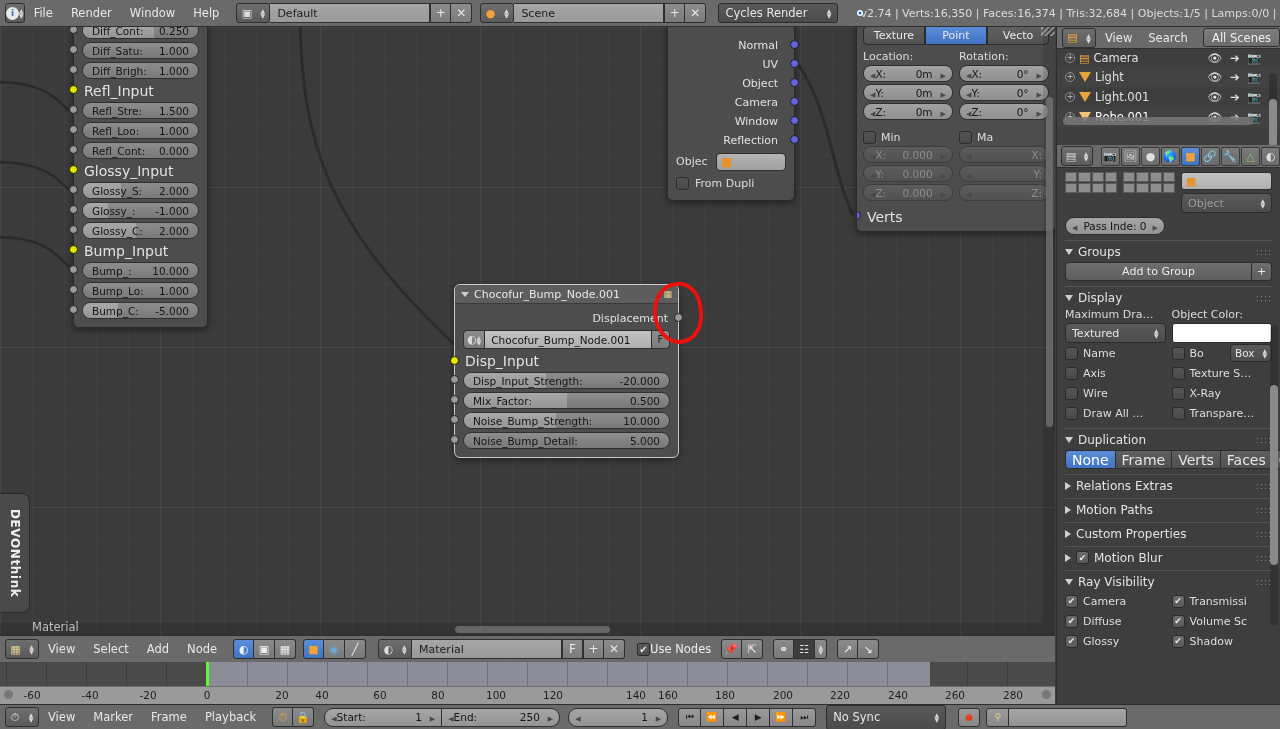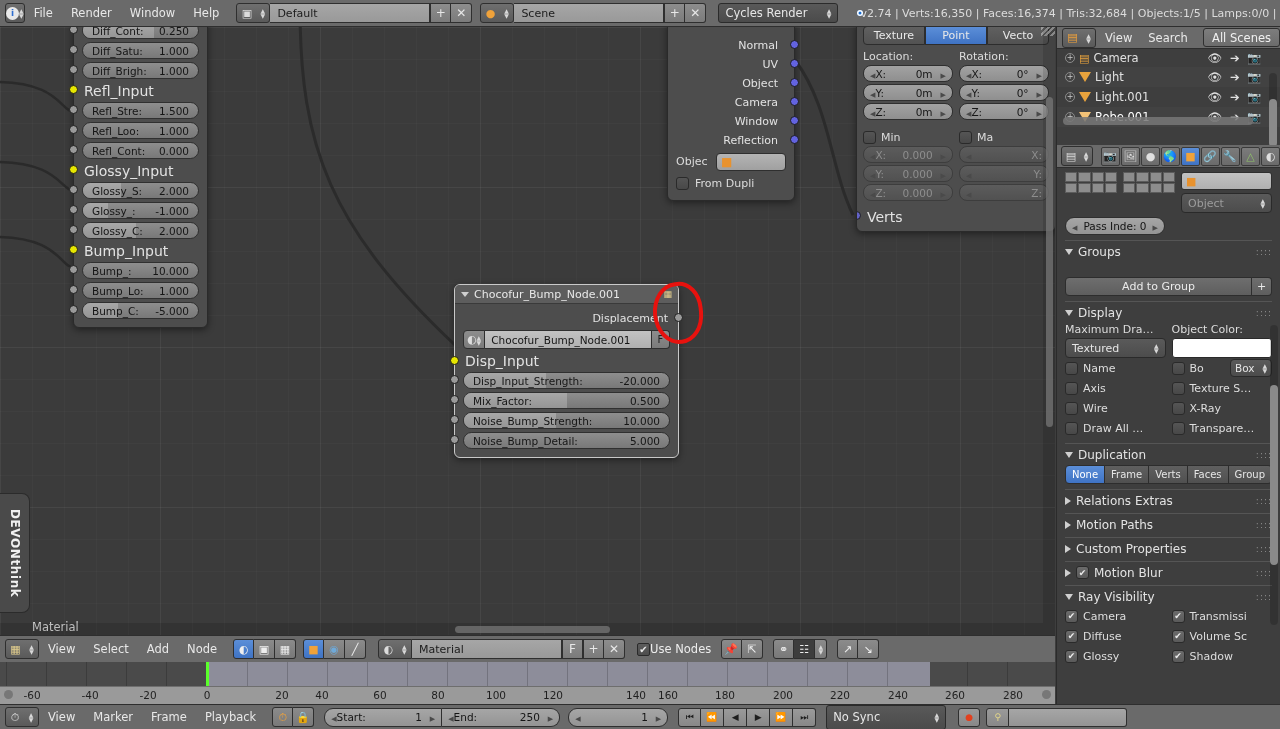--- a/index.html
+++ b/index.html
@@ -344,21 +344,21 @@
     border: 1px solid #2a2a2a;
     display:flex;align-items:center;justify-content:space-between;
     padding: 0 6px; font-size: 11px; color: #e5e5e5;
   }
   .seg { display:flex; }
   .seg > div {
     height: 19px; padding: 0 6px;
     background: linear-gradient(#5f5f5f,#505050);
     border: 1px solid #2d2d2d; border-left: none;
     display:flex;align-items:center;justify-content:center;
-    font-size: 10px; color:#e6e6e6;
+    font-size: 14px; color:#e6e6e6;
   }
   .seg > div:first-child { border-left: 1px solid #2d2d2d; border-radius: 4px 0 0 4px; }
   .seg > div:last-child { border-radius: 0 4px 4px 0; }
   .seg > div.active { background: linear-gradient(#5b8ed8,#3f73c4); color:#fff; }
   .swatch { height: 20px; border-radius: 3px; border: 1px solid #2a2a2a; background: #fff; }
   .props-vscroll {
     position:absolute; right:2px; top: 180px; width:8px; height: 300px;
     background: rgba(0,0,0,.18); border-radius:4px;
   }
   .props-vscroll .t { position:absolute; left:0; top: 60px; width:8px; height:180px; background:#8a8a8a; border-radius:4px; }
@@ -1139,21 +1139,21 @@
         <span class="arrow-l"></span>
         <span style="margin:0 auto;">Pass Inde: 0</span>
         <span class="arrow-r"></span>
       </div>
 
       <div class="panel-head">
         <span class="tri-d"></span>
         <span>Groups</span>
         <span class="grip">::::</span>
       </div>
-      <div style="display:flex;margin-top:18px;justify-content:flex-end;">
+      <div style="display:flex;margin-top:3px;justify-content:flex-end;">
         <div class="btn-wide" style="flex:1;border-radius:4px 0 0 4px;">Add to Group</div>
         <div class="btn-wide" style="width:20px;border-radius:0 4px 4px 0;border-left:none;">+</div>
       </div>
 
       <div class="panel-head">
         <span class="tri-d"></span>
         <span>Display</span>
         <span class="grip">::::</span>
       </div>
       <div class="two-col" style="margin-top:3px;">

